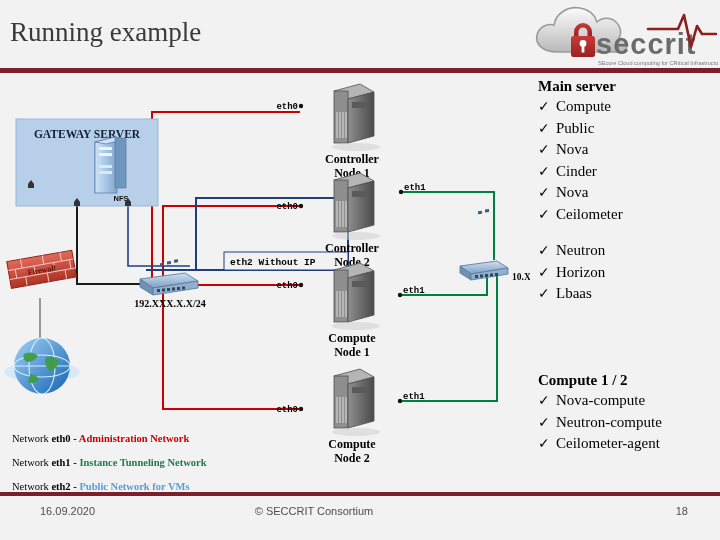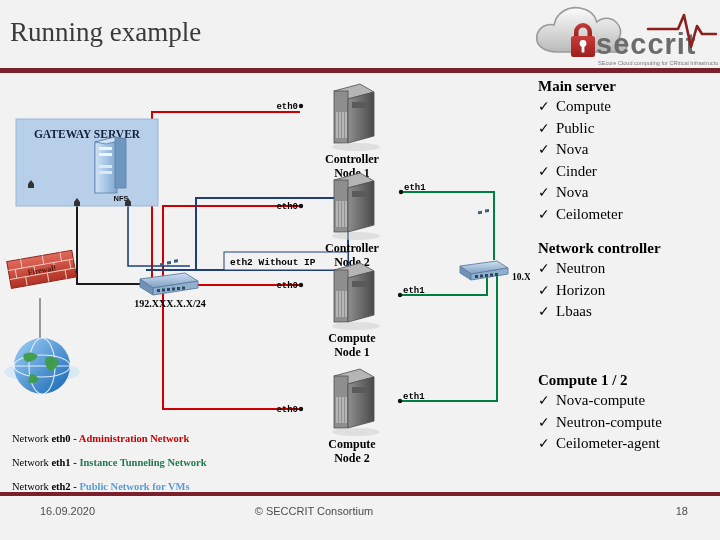--- a/index.html
+++ b/index.html
@@ -454,21 +454,20 @@
           <span>Nova</span>
         </li>
       <li>
           <span class="tick">✓</span>
           <span>Ceilometer</span>
         </li>
     </ul>
   </div>
 
   <div class="block" id="block-net">
-    <div class="block-title">Network controller</div>
     <ul>
       <li>
           <span class="tick">✓</span>
           <span>Neutron</span>
         </li>
       <li>
           <span class="tick">✓</span>
           <span>Horizon</span>
         </li>
       <li>

